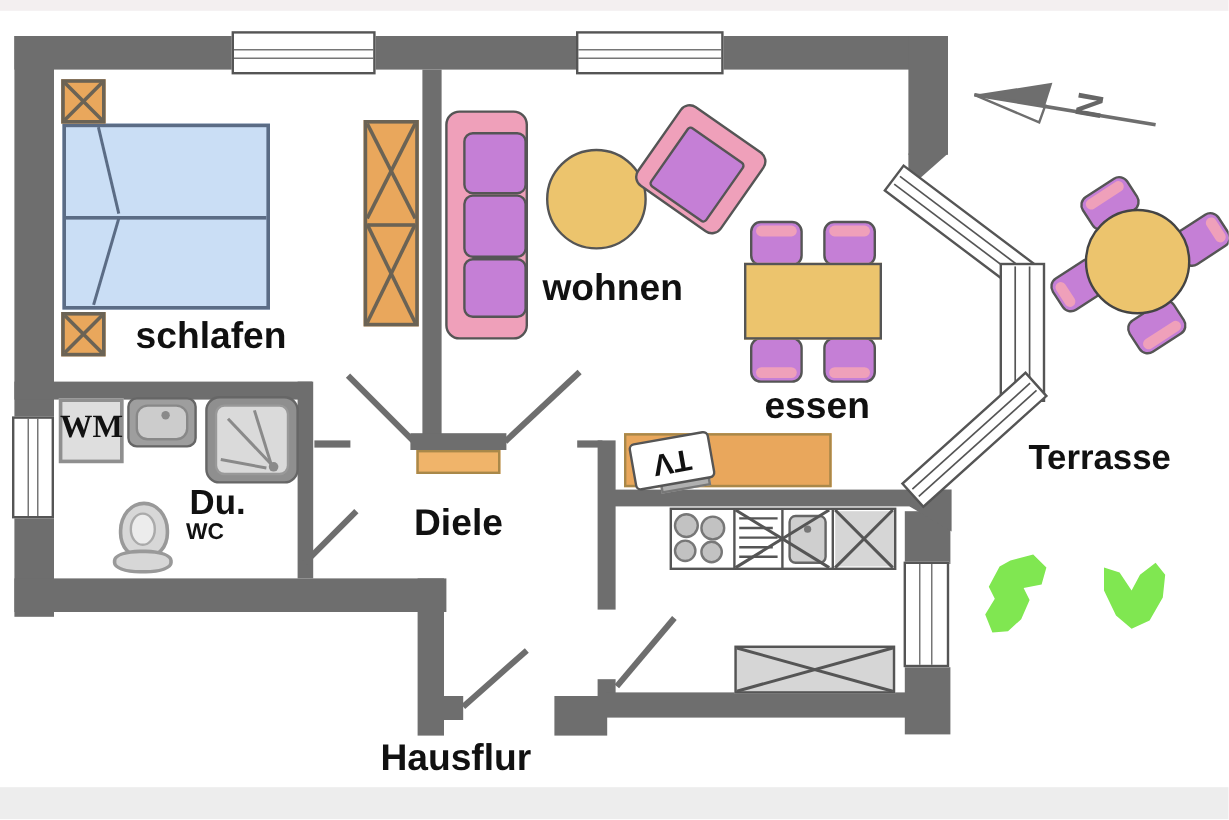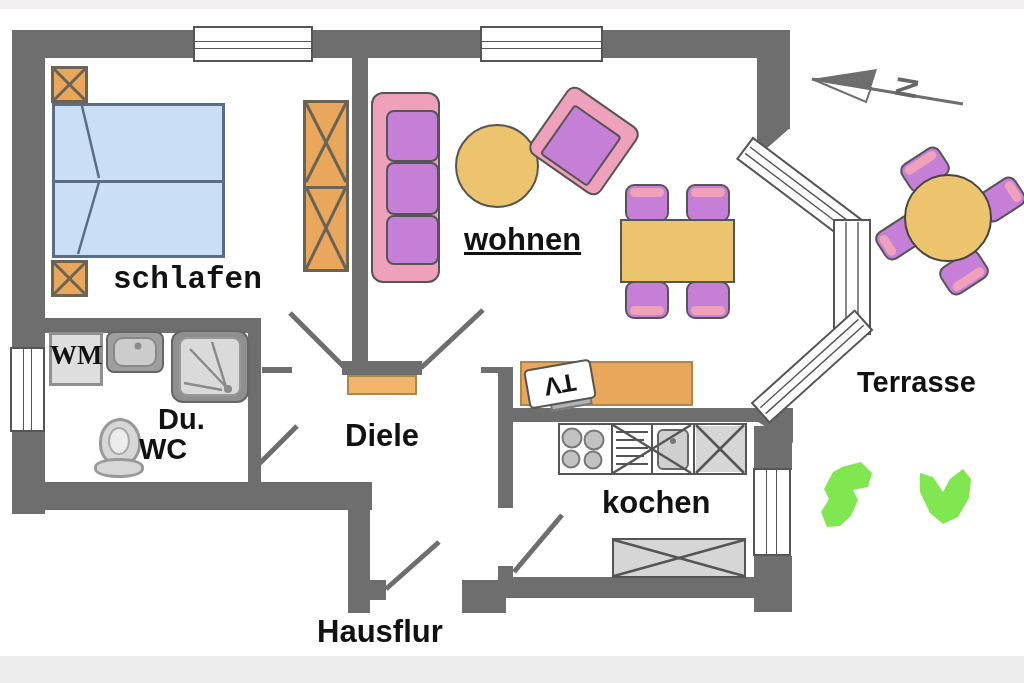--- a/index.html
+++ b/index.html
@@ -225,24 +225,24 @@
     <g>
       <line x1="812" y1="79" x2="963" y2="104" style="stroke:var(--wall);stroke-width:3;"></line>
       <polygon points="812,79 877,69 871,88" style="fill:var(--wall);"></polygon>
       <polygon points="812,79 871,88 866,102" style="fill:none;stroke:var(--wall);stroke-width:2;"></polygon>
     </g>
 
     <polygon style="fill:var(--plant-green);" points="842,467 861,462 872,473 868,487 853,490 858,500 851,516 840,526 827,527 821,512 829,499 824,489 833,472"></polygon>
     <polygon style="fill:var(--plant-green);" points="920,473 933,477 943,492 950,479 963,469 971,479 969,498 958,517 943,524 930,513 920,492"></polygon>
   </svg>
 
-  <div class="lbl" style="left:113px;top:264px;font-size:31px;font-family:Liberation Mono, monospace;">schlafen</div>
-  <div class="lbl" style="left:464px;top:224px;font-size:31px;text-decoration:underline;">wohnen</div>
+  <div class="lbl" style="left:113px;top:264px;font-size:31px;">schlafen</div>
+  <div class="lbl" style="left:452px;top:224px;font-size:31px;">wohnen</div>
+  <div class="lbl" style="left:637px;top:322px;font-size:31px;">essen</div>
   <div class="lbl" style="left:345px;top:420px;font-size:31px;">Diele</div>
   <div class="lbl" style="left:158px;top:404px;font-size:29px;">Du.</div>
-  <div class="lbl" style="left:139px;top:434px;font-size:29px;">WC</div>
-  <div class="lbl" style="left:602px;top:487px;font-size:31px;">kochen</div>
+  <div class="lbl" style="left:155px;top:434px;font-size:19px;">WC</div>
   <div class="lbl" style="left:317px;top:616px;font-size:31px;">Hausflur</div>
   <div class="lbl" style="left:857px;top:367px;font-size:29px;">Terrasse</div>
   <div class="lbl" style="left:50px;top:341px;font-size:27px;font-family:Liberation Serif, serif;">WM</div>
   <div class="lbl" style="left:896px;top:72px;font-size:30px;color:#666;transform:rotate(100deg);">N</div>
 
 </div>
 
 </body></html>

